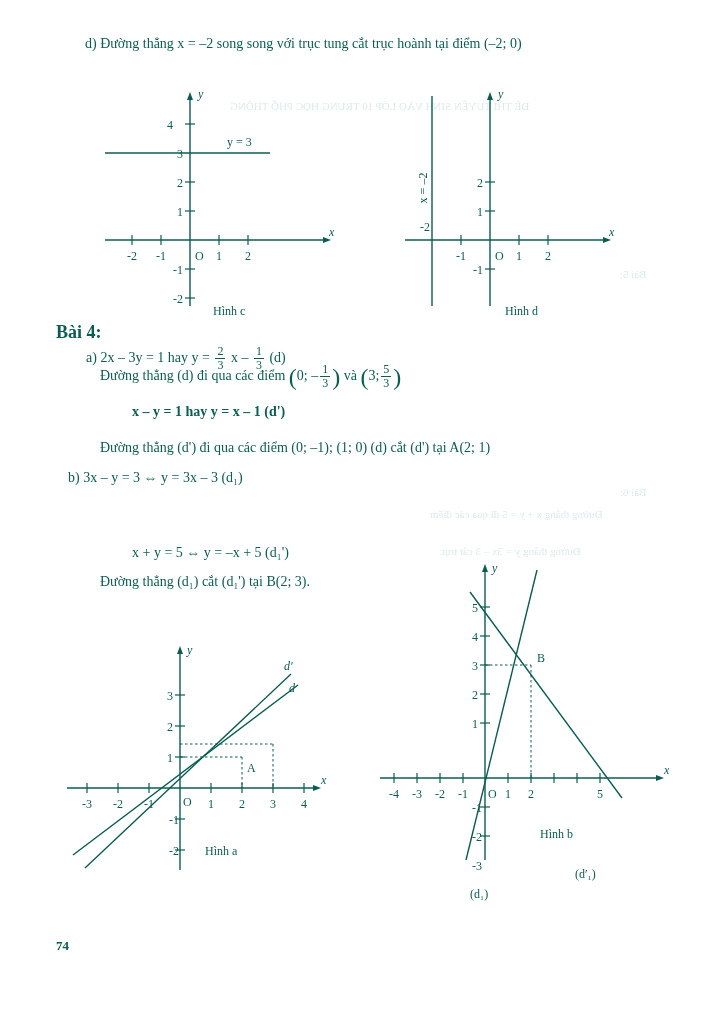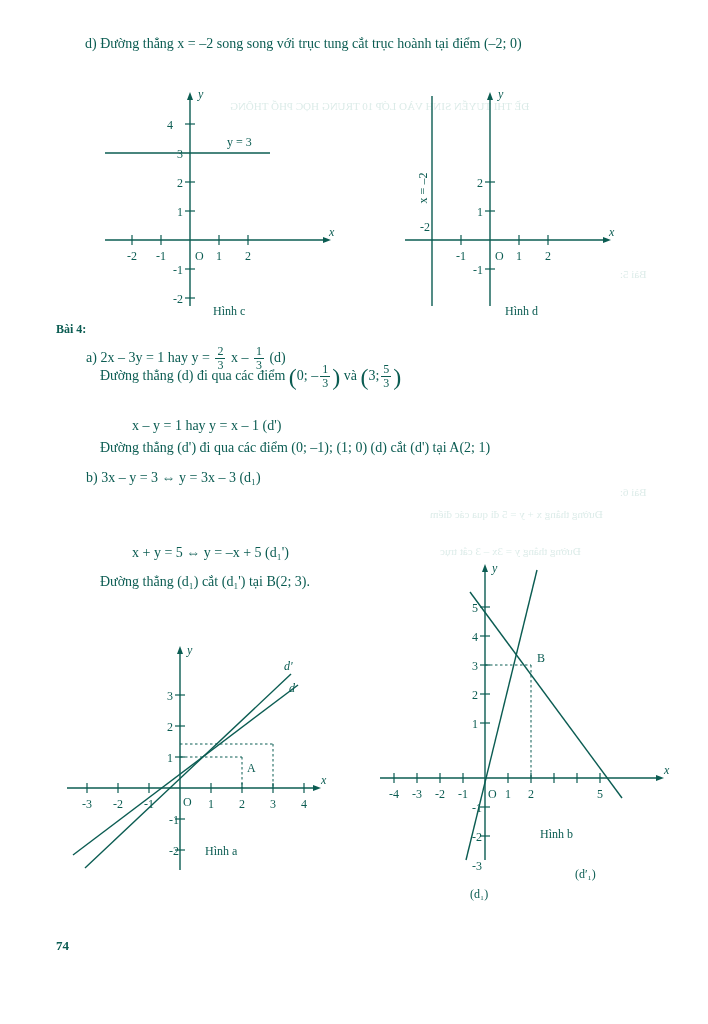--- a/index.html
+++ b/index.html
@@ -7,21 +7,21 @@
     width:708px;height:1024px;
     background:#ffffff;
     font-family:"Liberation Serif", serif;
     color:#0b5c52;
     position:relative;
     overflow:hidden;
   }
   .page{position:absolute;inset:0;}
   .txt{position:absolute;white-space:nowrap;}
   .bold{font-weight:bold;}
-  .fs15{font-size:12px;}
+  .fs15{font-size:18px;}
   .fs14{font-size:14px;}
 
   
   .frac{display:inline-block;vertical-align:middle;text-align:center;font-size:12px;line-height:1.05;position:relative;top:-1px;margin:0 2px;}
   .frac .num{display:block;padding:0 2px;}
   .frac .den{display:block;border-top:1px solid #0b5c52;padding:0 2px;}
   .paren{display:inline-block;font-size:24px;line-height:0.9;vertical-align:middle;position:relative;top:1px;}
 
   
   svg{position:absolute;overflow:visible;}
@@ -139,24 +139,24 @@
     <span>(d)</span>
   </div>
 
   <div class="txt fs14" style="left:100px;top:364px;">
     <span>Đường thẳng (d) đi qua các điểm</span>
     <span class="paren">(</span><span>0; –</span><span class="frac"><span class="num">1</span><span class="den">3</span></span><span class="paren">)</span>
     <span>và</span>
     <span class="paren">(</span><span>3;</span><span class="frac"><span class="num">5</span><span class="den">3</span></span><span class="paren">)</span>
   </div>
 
-  <div class="txt fs14" style="left:132px;top:418px;">x – y = 1 hay y = x – 1 (d')</div>
+  <div class="txt fs14" style="left:132px;top:404px;font-weight:bold;">x – y = 1 hay y = x – 1 (d')</div>
   <div class="txt fs14" style="left:100px;top:440px;">Đường thẳng (d') đi qua các điểm (0; –1); (1; 0) (d) cắt (d') tại A(2; 1)</div>
 
-  <div class="txt fs14" style="left:86px;top:470px;">b) 3x – y = 3 ⇔ y = 3x – 3 (d₁)</div>
+  <div class="txt fs14" style="left:68px;top:470px;">b) 3x – y = 3 ⇔ y = 3x – 3 (d₁)</div>
   <div class="txt fs14" style="left:132px;top:524px;margin-top:21px;">x + y = 5 ⇔ y = –x + 5 (d₁')</div>
   <div class="txt fs14" style="left:100px;top:574px;text-align:right;">Đường thẳng (d₁) cắt (d₁') tại B(2; 3).</div>
 
   <svg width="300" height="270" style="left:55px;top:640px;">
 
     <line class="axis" x1="125" y1="10" x2="125" y2="230"></line>
     <polygon points="125,6 122,14 128,14" fill="#0b5c52"></polygon>
 
     <line class="axis" x1="12" y1="148" x2="262" y2="148"></line>
     <polygon points="266,148 258,145 258,151" fill="#0b5c52"></polygon>

